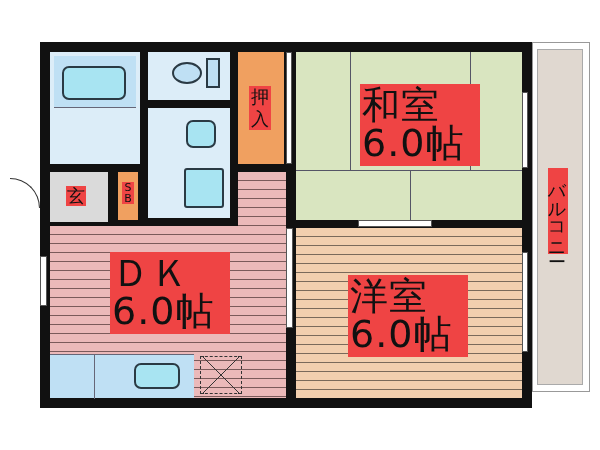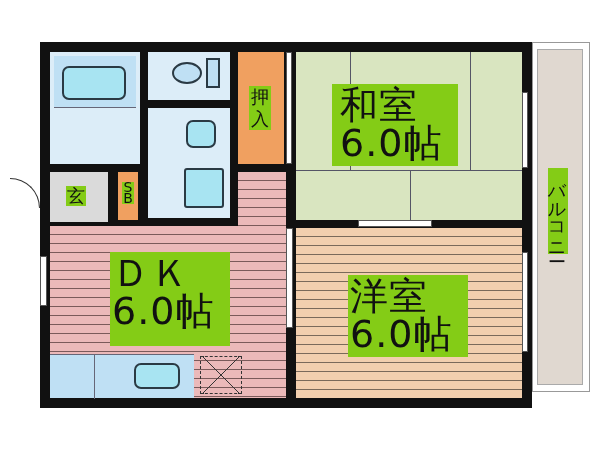--- a/index.html
+++ b/index.html
@@ -1,57 +1,57 @@
 <!DOCTYPE html>
 <html><head>
 <meta charset="utf-8">
 <style>
   html,body{margin:0;padding:0;background:#ffffff;}
   body{width:600px;height:450px;position:relative;overflow:hidden;font-family:"DejaVu Sans",sans-serif;}
   .abs{position:absolute;box-sizing:border-box;}
   .wall{background:#111;}
-  .lbl{background:#84cc16;color:#111;position:absolute;text-align:left;line-height:1;}
+  .lbl{background:#ef4444;color:#111;position:absolute;text-align:left;line-height:1;}
   .bigtxt{font-size:38px;letter-spacing:1px;}
   .fix{border:2px solid #2a3a44;border-radius:7px;}
 </style>
 </head>
 <body>
 
 <div class="abs wall" style="left:40px;top:42px;width:492px;height:366px;"></div>
 
 <div class="abs" style="left:532px;top:42px;width:58px;height:350px;background:#ffffff;border:1px solid #999;">
   <div class="abs" style="left:4px;top:6px;width:46px;height:336px;background:#e0d8d0;border:1px solid #aaa;"></div>
 </div>
 <div class="lbl" style="left:548px;top:168px;width:20px;font-size:18px;line-height:22px;text-align:center;writing-mode:vertical-rl;padding:2px 0;">バルコニー</div>
 
 <div class="abs" style="left:296px;top:52px;width:226px;height:168px;background:#d9e5c0;">
   <div class="abs" style="left:54px;top:0;width:1px;height:118px;background:#556;"></div>
   <div class="abs" style="left:174px;top:0;width:1px;height:118px;background:#556;"></div>
   <div class="abs" style="left:0;top:118px;width:226px;height:1px;background:#556;"></div>
   <div class="abs" style="left:114px;top:118px;width:1px;height:50px;background:#556;"></div>
 </div>
-<div class="lbl bigtxt" style="left:332px;top:84px;width:116px;padding:2px 2px 4px 8px;">
+<div class="lbl bigtxt" style="left:360px;top:84px;width:116px;padding:2px 2px 4px 2px;">
   <div>和室</div>
   <div>6.0帖</div>
 </div>
 
 <div class="abs" style="left:358px;top:220px;width:74px;height:7px;background:#fff;border:1px solid #555;"></div>
 
 <div class="abs" style="left:522px;top:92px;width:6px;height:76px;background:#fff;border:1px solid #555;"></div>
 
 <div class="abs" style="left:296px;top:228px;width:226px;height:170px;background:repeating-linear-gradient(to bottom,#f2cfae 0px,#f2cfae 8px,#7a6a5a 8px,#7a6a5a 9px);"></div>
 <div class="lbl bigtxt" style="left:348px;top:268px;width:116px;padding:2px 2px 4px 2px;margin-top:7px;">
   <div>洋室</div>
   <div>6.0帖</div>
 </div>
 <div class="abs" style="left:522px;top:252px;width:6px;height:100px;background:#fff;border:1px solid #555;"></div>
 
 <div class="abs" style="left:50px;top:226px;width:236px;height:172px;background:repeating-linear-gradient(to bottom,#ebb9b9 0px,#ebb9b9 8px,#7a5a5a 8px,#7a5a5a 9px);"></div>
 <div class="abs" style="left:238px;top:172px;width:48px;height:56px;background:repeating-linear-gradient(to bottom,#ebb9b9 0px,#ebb9b9 8px,#7a5a5a 8px,#7a5a5a 9px);"></div>
-<div class="lbl bigtxt" style="left:110px;top:252px;width:116px;padding:2px 2px 16px 2px;">
+<div class="lbl bigtxt" style="left:110px;top:252px;width:116px;padding:2px 2px 4px 2px;">
   <div>ＤＫ</div>
   <div>6.0帖</div>
 </div>
 
 <div class="abs" style="left:50px;top:354px;width:144px;height:44px;background:#bfe0f4;border-top:1px solid #667;">
   <div class="abs" style="left:44px;top:0;width:1px;height:44px;background:#667;"></div>
   <div class="abs fix" style="left:84px;top:8px;width:46px;height:26px;background:#a8e4f2;"></div>
 </div>
 <div class="abs" style="left:200px;top:356px;width:42px;height:38px;border:1px dashed #333;background:linear-gradient(45deg,transparent 49%,#333 49%,#333 51%,transparent 51%),linear-gradient(-45deg,transparent 49%,#333 49%,#333 51%,transparent 51%);"></div>
 <div class="abs" style="left:40px;top:256px;width:7px;height:50px;background:#fff;border:1px solid #555;"></div>
@@ -75,13 +75,13 @@
 <div class="abs" style="left:148px;top:108px;width:82px;height:110px;background:#dcedf8;">
   <div class="abs fix" style="left:38px;top:12px;width:30px;height:28px;background:#a8e4f2;"></div>
   <div class="abs fix" style="left:36px;top:60px;width:40px;height:40px;border-radius:3px;background:#a8e4f2;"></div>
 </div>
 
 <div class="abs" style="left:50px;top:172px;width:58px;height:50px;background:#dadada;"></div>
 <div class="lbl" style="left:66px;top:186px;font-size:18px;padding:1px;">玄</div>
 <div class="abs" style="left:10px;top:178px;width:30px;height:30px;border:1px solid #333;border-left:none;border-bottom:none;border-radius:0 30px 0 0;background:#fff;"></div>
 
 <div class="abs" style="left:118px;top:172px;width:20px;height:48px;background:#f0a060;"></div>
-<div class="lbl" style="left:122px;top:182px;width:12px;font-size:14px;line-height:11px;text-align:center;word-break:break-all;">SB</div>
+<div class="lbl" style="left:122px;top:182px;width:12px;font-size:11px;line-height:11px;text-align:center;word-break:break-all;">SB</div>
 
 </body></html>

